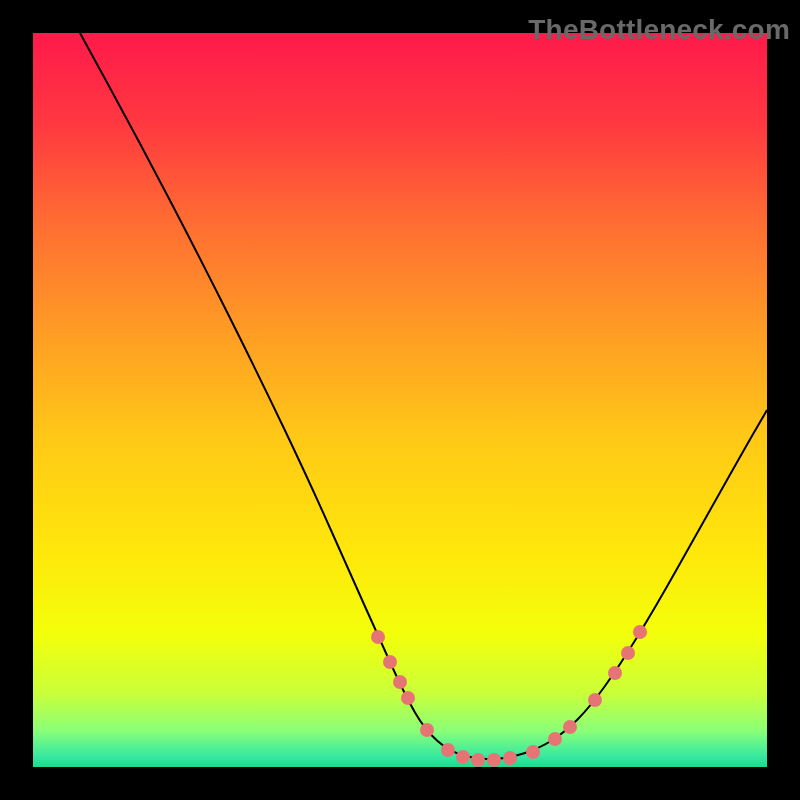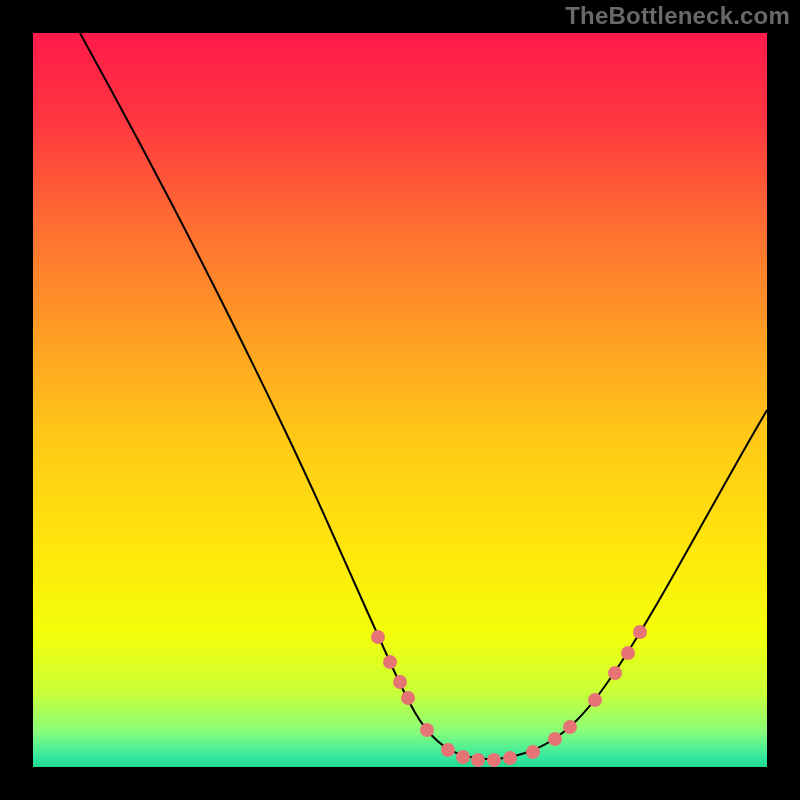--- a/index.html
+++ b/index.html
@@ -11,24 +11,24 @@
     overflow: hidden;
   }
   .stage {
     position: relative;
     width: 800px;
     height: 800px;
     background: #000;
   }
   .watermark {
     position: absolute;
-    top: 2px;
+    top: 14px;
     right: 10px;
     font-family: Arial, Helvetica, sans-serif;
-    font-size: 24px;
+    font-size: 28px;
     font-weight: 600;
     color: #696969;
     letter-spacing: 0.2px;
     z-index: 10;
   }
   svg.plot {
     position: absolute;
     left: 0;
     top: 0;
     width: 800px;

